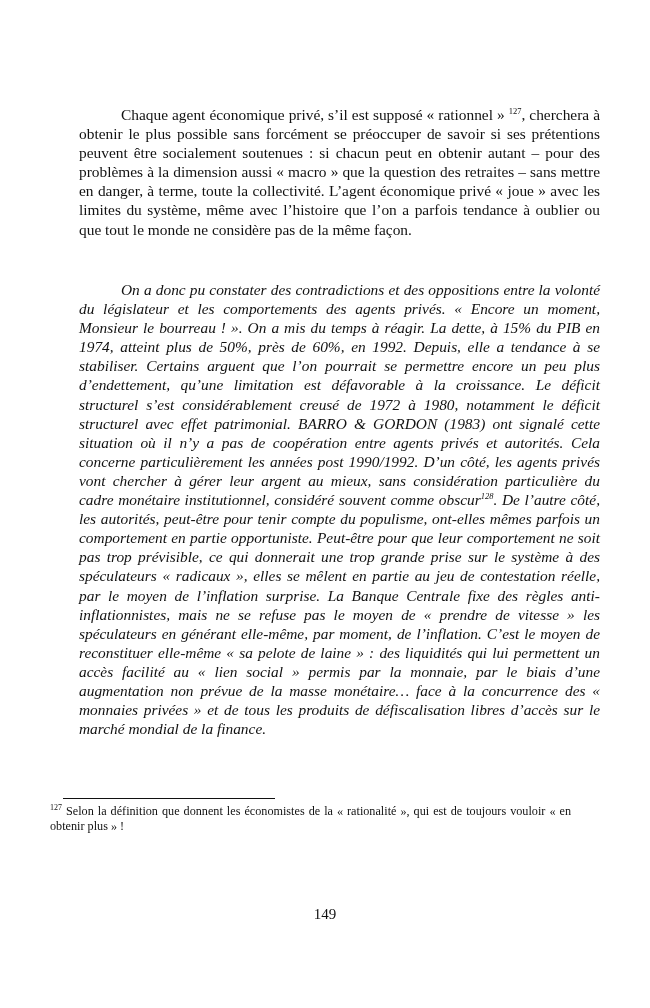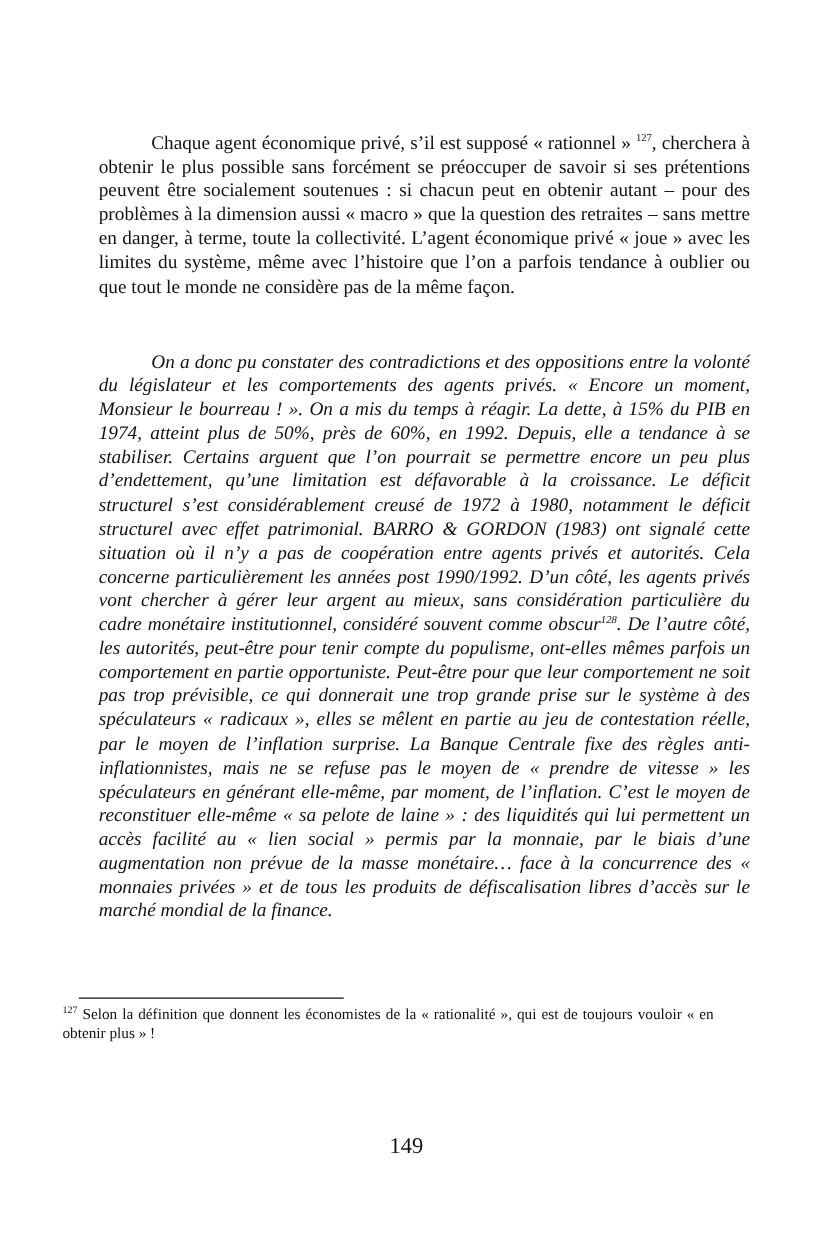--- a/index.html
+++ b/index.html
@@ -23,21 +23,21 @@
     border-top: 1px solid #111111;
   }
   .footnotes {
     position: absolute; left: 50px; top: 804px; width: 521px;
     font-size: 12.2px; line-height: 15.3px; text-align: justify; margin: 0;
   }
   .footnotes p { margin: 0; text-align: justify; }
   .footnotes sup { font-size: 8px; vertical-align: 5px; }
   .page-number {
     position: absolute; left: 0; width: 650px; top: 906px;
-    text-align: center; font-size: 18px;
+    text-align: center; font-size: 15px;
   }
 </style>
 </head>
 <body>
 
 <div class="page">
 
   <div class="body-text" id="para1">
     <p><span>Chaque agent économique privé, s’il est supposé « rationnel » </span><sup>127</sup><span>, cherchera à obtenir le plus possible sans forcément se préoccuper de savoir si ses prétentions peuvent être socialement soutenues : si chacun peut en obtenir autant – pour des problèmes à la dimension aussi « macro » que la question des retraites – sans mettre en danger, à terme, toute la collectivité. L’agent économique privé « joue » avec les limites du système, même avec l’histoire que l’on a parfois tendance à oublier ou que tout le monde ne considère pas de la même façon.</span></p>
   </div>

